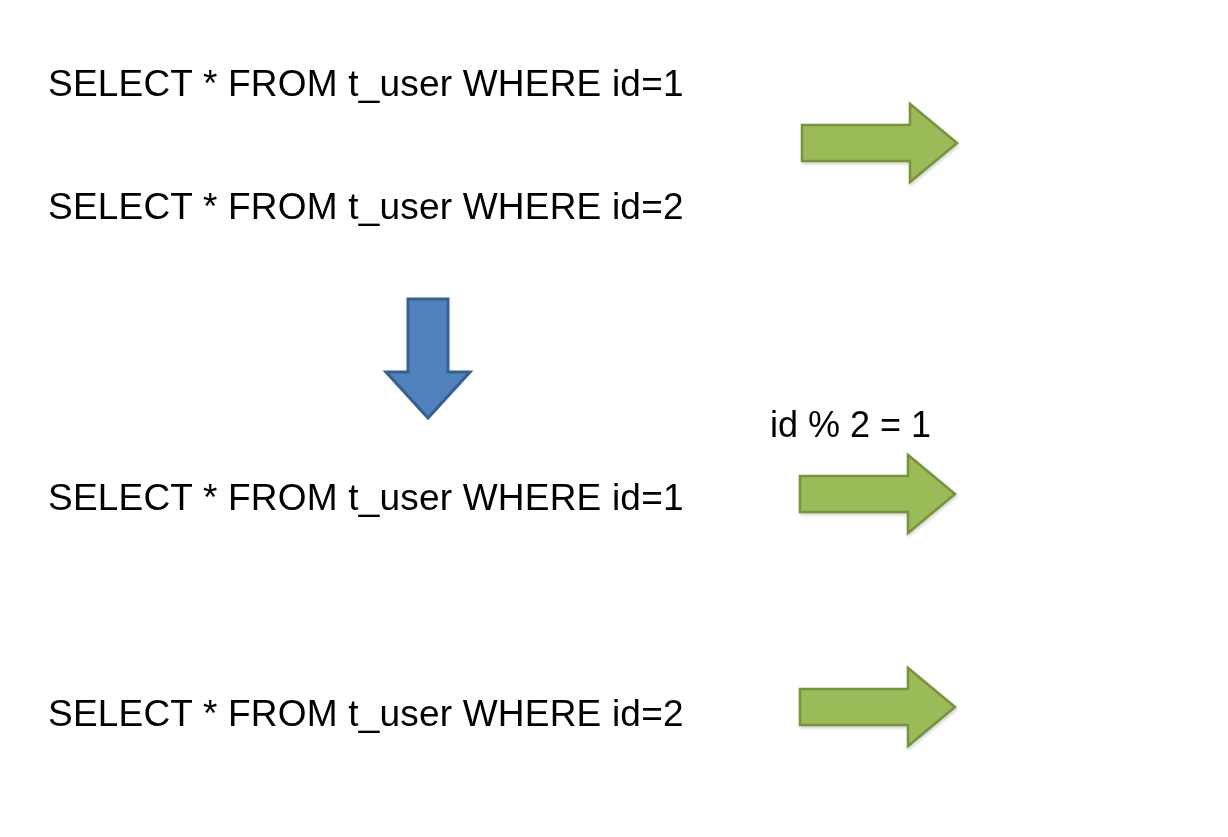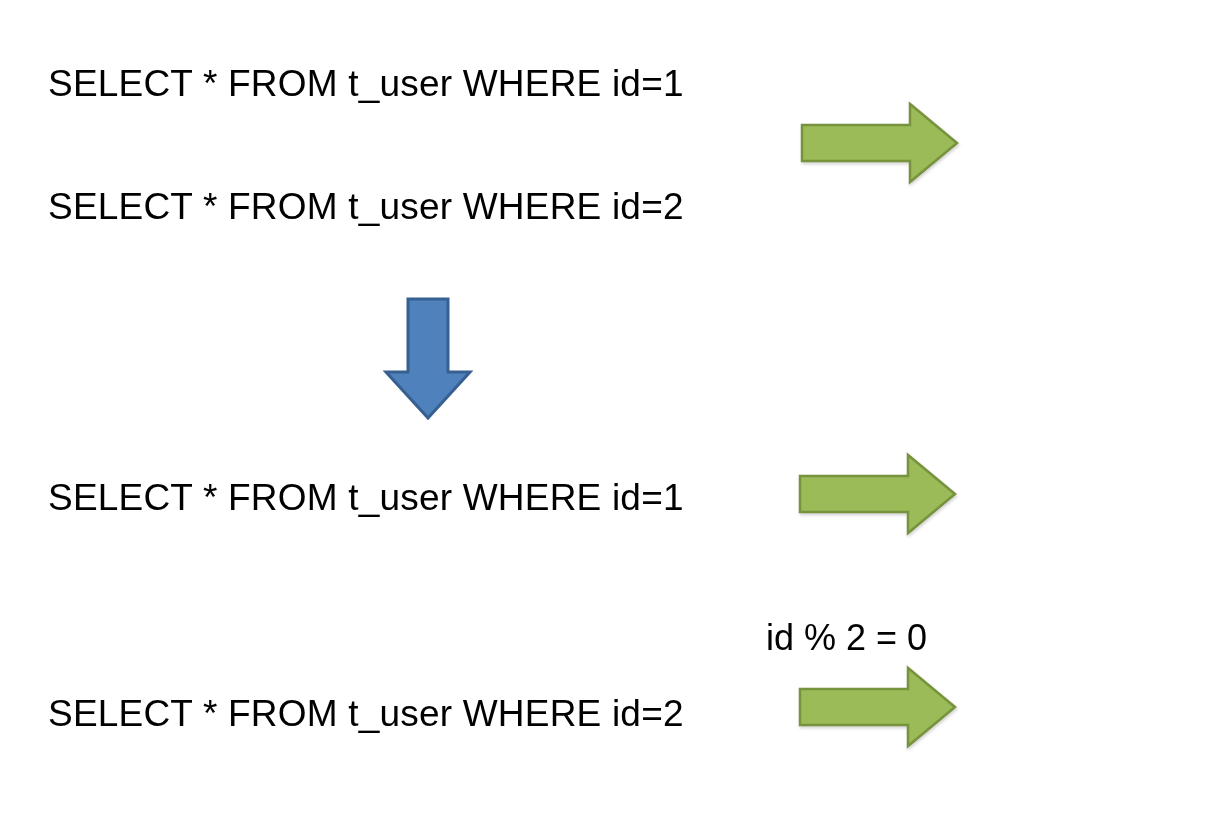--- a/index.html
+++ b/index.html
@@ -107,32 +107,32 @@
 
   <svg class="db c1" viewBox="0 0 158 200" aria-hidden="true">
     <path class="body" d="M4.5,39 V161 A74.5,31 0 0 0 153.5,161 V39 Z"></path>
     <ellipse class="top" cx="79" cy="39" rx="74.5" ry="31"></ellipse>
   </svg>
 
   <svg class="barrow" viewBox="0 0 90 126" aria-hidden="true">
     <path d="M25,3 H65 V76 H87 L45,122 L3,76 H25 Z"></path>
   </svg>
 
+  <div class="label l1">id % 2 = 1</div>
   <div class="sql q3">SELECT * FROM t_user WHERE id=1</div>
 
   <svg class="garrow a2" viewBox="0 0 160 84" aria-hidden="true">
     <path d="M2,24 H110 V3 L157,42 L110,81 V60 H2 Z"></path>
   </svg>
 
   <svg class="db c2" viewBox="0 0 158 200" aria-hidden="true">
     <path class="body" d="M4.5,39 V161 A74.5,31 0 0 0 153.5,161 V39 Z"></path>
     <ellipse class="top" cx="79" cy="39" rx="74.5" ry="31"></ellipse>
   </svg>
 
-  <div class="label l2">id % 2 = 0</div>
   <div class="sql q4">SELECT * FROM t_user WHERE id=2</div>
 
   <svg class="garrow a3" viewBox="0 0 160 84" aria-hidden="true">
     <path d="M2,24 H110 V3 L157,42 L110,81 V60 H2 Z"></path>
   </svg>
 
   <svg class="db c3" viewBox="0 0 158 200" aria-hidden="true">
     <path class="body" d="M4.5,39 V161 A74.5,31 0 0 0 153.5,161 V39 Z"></path>
     <ellipse class="top" cx="79" cy="39" rx="74.5" ry="31"></ellipse>
   </svg>

